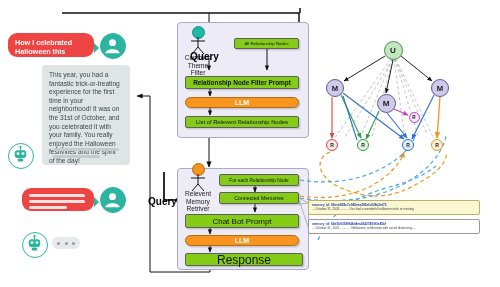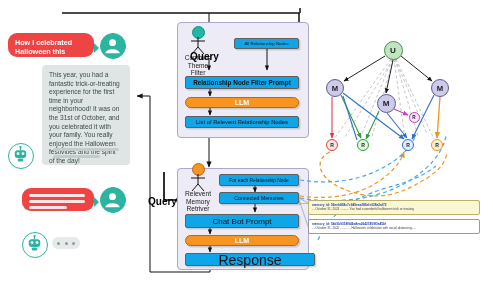--- a/index.html
+++ b/index.html
@@ -31,21 +31,21 @@
   }
   .avatar.filled{background:#2bb5a0;border-color:#2bb5a0;}
   .dots{background:#e6eaea;border-radius:8px;height:12px;}
   .dot{width:3px;height:3px;border-radius:50%;background:#8f9b9b;}
 
   
   .group{
     background:#edecf6;border:1px solid #a9a9c9;border-radius:4px;
   }
   .nodebox{
-    background:#0ea5e9;border:1px solid #5f5f5f;border-radius:2px;
+    background:#84cc16;border:1px solid #5f5f5f;border-radius:2px;
     box-shadow:1.5px 1.5px 0 rgba(120,120,130,.30);
     display:flex;align-items:center;justify-content:center;
     text-align:center;box-sizing:border-box;color:#111;
   }
   .llm{
     background:#f79520;border:1px solid #b76b10;border-radius:10px;
     box-shadow:1.5px 1.5px 0 rgba(120,120,130,.30);
     display:flex;align-items:center;justify-content:center;
     color:#ffffff;font-weight:bold;box-sizing:border-box;
   }
@@ -282,21 +282,21 @@
   </svg>
 
   <div class="abs llm" style="left:185px;top:235px;width:114px;height:11px;font-size:7px;">
     <span>LLM</span>
   </div>
 
   <svg class="abs" width="10" height="8" style="left:205px;top:246px;">
     <line x1="5" y1="0" x2="5" y2="6" stroke="#111" stroke-width="1" marker-end="url(#ar-sm)"></line>
   </svg>
 
-  <div class="abs nodebox" style="left:185px;top:253px;width:130px;height:13px;font-size:14px;">
+  <div class="abs nodebox" style="left:185px;top:253px;width:118px;height:13px;font-size:12px;">
     <span>Response</span>
   </div>
 
   <svg width="500" height="287" class="abs">
 
     <g stroke="#bcbcc4" stroke-width="0.9" fill="none" stroke-dasharray="3,2.5">
       <path d="M391,59 L334,139"></path>
       <path d="M392,59 L360,139"></path>
       <path d="M394,59 L405,139"></path>
       <path d="M396,59 L434,139"></path>

